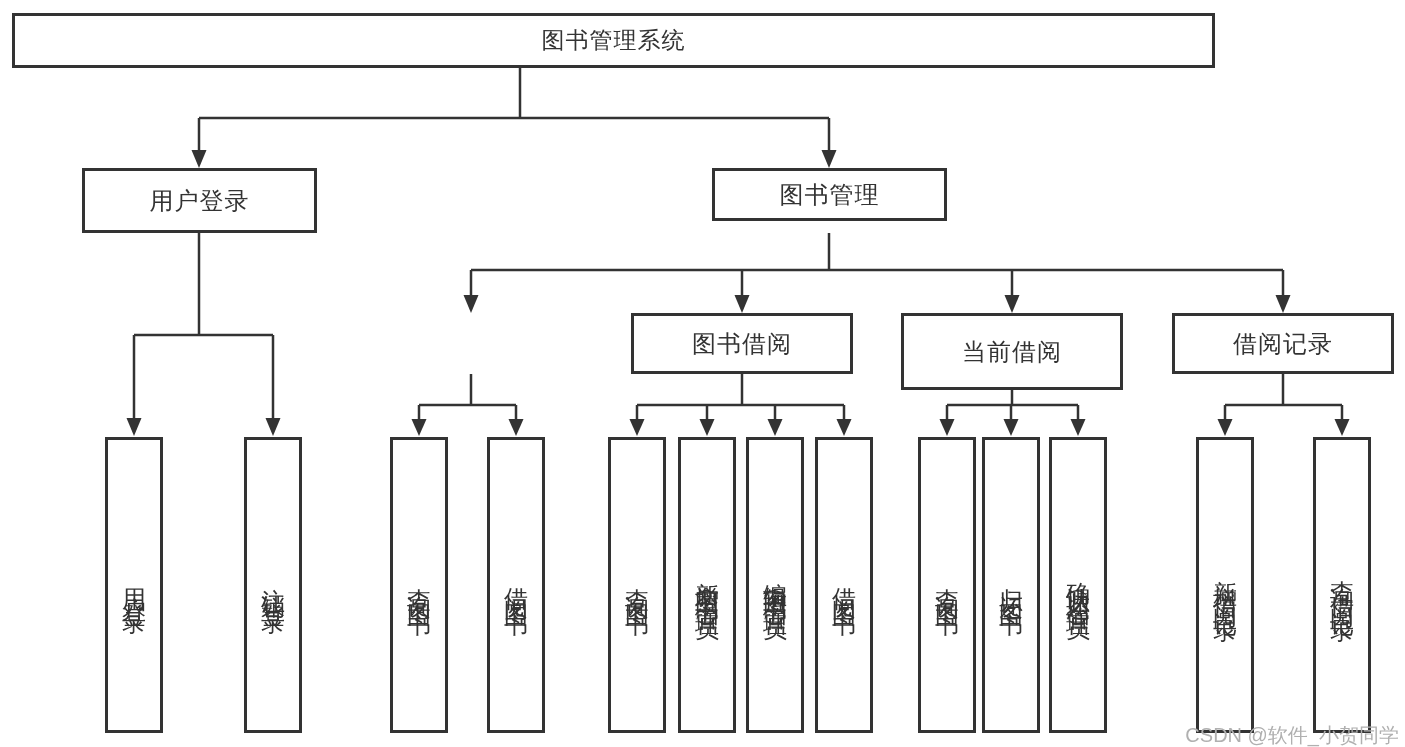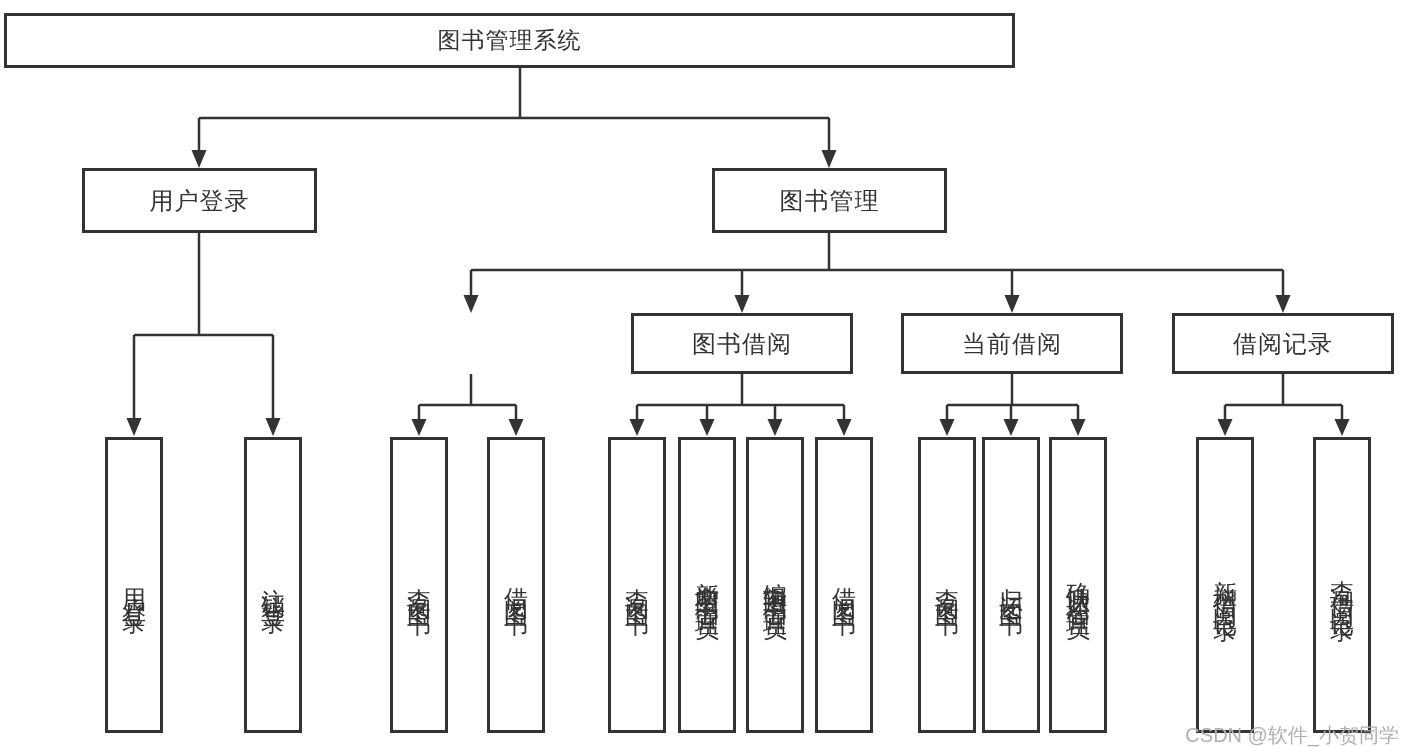--- a/index.html
+++ b/index.html
@@ -135,35 +135,35 @@
     <g>
       <line x1="1283" y1="374" x2="1283" y2="405"></line>
       <line x1="1225" y1="405" x2="1342" y2="405"></line>
       <line x1="1225" y1="405" x2="1225" y2="420"></line>
       <polygon points="1217.5,419 1232.5,419 1225,436"></polygon>
       <line x1="1342" y1="405" x2="1342" y2="420"></line>
       <polygon points="1334.5,419 1349.5,419 1342,436"></polygon>
     </g>
   </svg>
 
-  <div class="box hbox root-box" style="left:4px;top:13px;width:1011px;height:55px">
+  <div class="box hbox root-box" style="left:12px;top:13px;width:1203px;height:55px">
     <span>图书管理系统</span>
   </div>
 
   <div class="box hbox" style="left:82px;top:168px;width:235px;height:65px">
     <span>用户登录</span>
   </div>
-  <div class="box hbox" style="left:712px;top:168px;width:235px;height:65px">
+  <div class="box hbox" style="left:712px;top:168px;width:235px;height:53px">
     <span>图书管理</span>
   </div>
 
   <div class="box hbox" style="left:631px;top:313px;width:222px;height:61px">
     <span>图书借阅</span>
   </div>
-  <div class="box hbox" style="left:901px;top:313px;width:222px;height:61px">
+  <div class="box hbox" style="left:901px;top:313px;width:222px;height:77px">
     <span>当前借阅</span>
   </div>
   <div class="box hbox" style="left:1172px;top:313px;width:222px;height:61px">
     <span>借阅记录</span>
   </div>
 
   <div class="box vbox" style="left:105px;top:437px;width:58px;height:296px">
     <span>用户登录</span>
   </div>
   <div class="box vbox" style="left:244px;top:437px;width:58px;height:296px">

